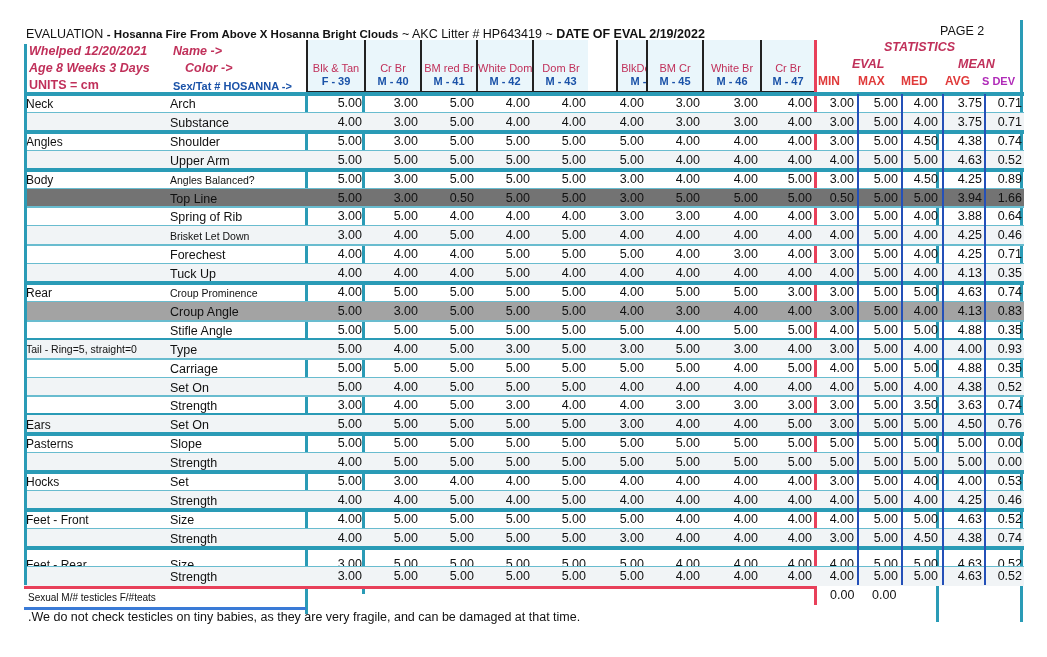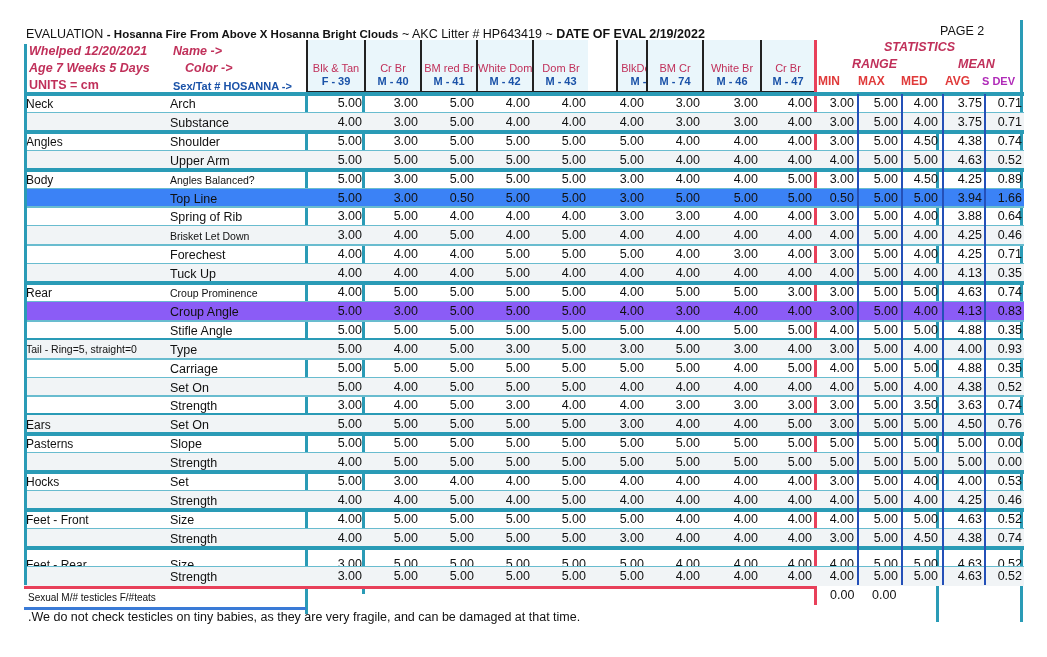--- a/index.html
+++ b/index.html
@@ -42,21 +42,21 @@
   <span>EVALUATION</span>
   <span class="b">- Hosanna Fire From Above X Hosanna Bright Clouds</span>
   <span>~ AKC Litter # HP643419 ~</span>
   <span class="b2">DATE OF EVAL 2/19/2022</span>
 </div>
 <div class="page">PAGE 2</div>
 
 <div class="hdr-left">
   <div class="hl" style="left:2px;top:0px;">Whelped 12/20/2021</div>
   <div class="hl" style="left:146px;top:0px;">Name -&gt;</div>
-  <div class="hl" style="left:2px;top:17px;">Age 7 Weeks 5 Days</div>
+  <div class="hl" style="left:2px;top:17px;">Age 8 Weeks 3 Days</div>
   <div class="hl" style="left:158px;top:17px;">Color -&gt;</div>
   <div class="hl" style="left:2px;top:34px;font-style:normal;">UNITS = cm</div>
   <div class="hl blue" style="left:146px;top:36px;">Sex/Tat #  HOSANNA -&gt;</div>
 </div>
 
 <div id="colhdrs">
     <div class="colhdr" style="left: 306px; width: 58px;">
       <div class="c">Blk &amp; Tan</div>
       <div class="s">F - 39</div>
     </div>
@@ -75,41 +75,41 @@
     <div class="colhdr" style="left: 532px; width: 56px;">
       <div class="c">Dom Br</div>
       <div class="s">M - 43</div>
     </div>
     <div class="colhdr" style="left: 588px; width: 58px; margin-left: 28px;">
       <div class="c">BlkDomBr</div>
       <div class="s">M - 44</div>
     </div>
     <div class="colhdr" style="left: 646px; width: 56px;">
       <div class="c">BM Cr</div>
-      <div class="s">M - 74</div>
+      <div class="s">M - 45</div>
     </div>
     <div class="colhdr" style="left: 702px; width: 58px;">
       <div class="c">White Br</div>
       <div class="s">M - 46</div>
     </div>
     <div class="colhdr" style="left: 760px; width: 54px;">
       <div class="c">Cr Br</div>
       <div class="s">M - 47</div>
     </div>
     <div style="position: absolute; left: 306px; top: 91px; width: 508px; height: 3px; background: rgb(34, 34, 34);"></div>
   </div>
 
 <div class="redv"></div>
 <div class="tealv" style="left:305px;top:94px;height:520px;"></div>
 <div class="tealv" style="left:362px;top:94px;height:500px;"></div>
 <div class="tealv" style="left:936px;top:112px;height:510px;"></div>
 <div class="tealv" style="left:1020px;top:20px;height:602px;"></div>
 
 <div class="stats-hdr" style="left:884px;top:40px;">STATISTICS</div>
-<div class="stats-hdr" style="left:852px;top:57px;">RANGE</div>
+<div class="stats-hdr" style="left:852px;top:57px;">EVAL</div>
 <div class="stats-hdr" style="left:958px;top:57px;">MEAN</div>
 <div class="stat-lbl" style="left:818px;">MIN</div>
 <div class="stat-lbl" style="left:858px;">MAX</div>
 <div class="stat-lbl" style="left:901px;">MED</div>
 <div class="stat-lbl" style="left:945px;">AVG</div>
 <div class="stat-lbl purple" style="left:982px;top:75px;">S DEV</div>
 
 <div class="grid" id="grid">
     <div class="hline thick" style="top: -2px; width: 1000px;"></div>
     <div class="row" style="top: 0px;">
@@ -200,21 +200,21 @@
       <span class="cell" style="left:620px;">4.00</span>
       <span class="cell" style="left:678px;">4.00</span>
       <span class="cell" style="left:732px;">5.00</span>
       <span class="scell" style="left:790px;width:40px;">3.00</span>
       <span class="scell" style="left:834px;width:40px;">5.00</span>
       <span class="scell" style="left:878px;width:36px;">4.50</span>
       <span class="scell" style="left:920px;width:38px;">4.25</span>
       <span class="scell" style="left:962px;width:36px;">0.89</span>
     </div>
     <div class="hline" style="top: 93.5px; width: 1000px;"></div>
-    <div class="row" style="top: 94.5px; background: #3b82f6;">
+    <div class="row" style="top: 94.5px; background: #737373;">
       <span class="sec"></span>
       <span class="tr">Top Line</span>
       <span class="cell" style="left:282px;">5.00</span>
       <span class="cell" style="left:338px;">3.00</span>
       <span class="cell" style="left:394px;">0.50</span>
       <span class="cell" style="left:450px;">5.00</span>
       <span class="cell" style="left:506px;">5.00</span>
       <span class="cell" style="left:564px;">3.00</span>
       <span class="cell" style="left:620px;">5.00</span>
       <span class="cell" style="left:678px;">5.00</span>
@@ -314,21 +314,21 @@
       <span class="cell" style="left:620px;">5.00</span>
       <span class="cell" style="left:678px;">5.00</span>
       <span class="cell" style="left:732px;">3.00</span>
       <span class="scell" style="left:790px;width:40px;">3.00</span>
       <span class="scell" style="left:834px;width:40px;">5.00</span>
       <span class="scell" style="left:878px;width:36px;">5.00</span>
       <span class="scell" style="left:920px;width:38px;">4.63</span>
       <span class="scell" style="left:962px;width:36px;">0.74</span>
     </div>
     <div class="hline" style="top: 206.9px; width: 1000px;"></div>
-    <div class="row" style="top: 207.9px; background: #8b5cf6;">
+    <div class="row" style="top: 207.9px; background: #a3a3a3;">
       <span class="sec"></span>
       <span class="tr">Croup Angle</span>
       <span class="cell" style="left:282px;">5.00</span>
       <span class="cell" style="left:338px;">3.00</span>
       <span class="cell" style="left:394px;">5.00</span>
       <span class="cell" style="left:450px;">5.00</span>
       <span class="cell" style="left:506px;">5.00</span>
       <span class="cell" style="left:564px;">4.00</span>
       <span class="cell" style="left:620px;">3.00</span>
       <span class="cell" style="left:678px;">4.00</span>

